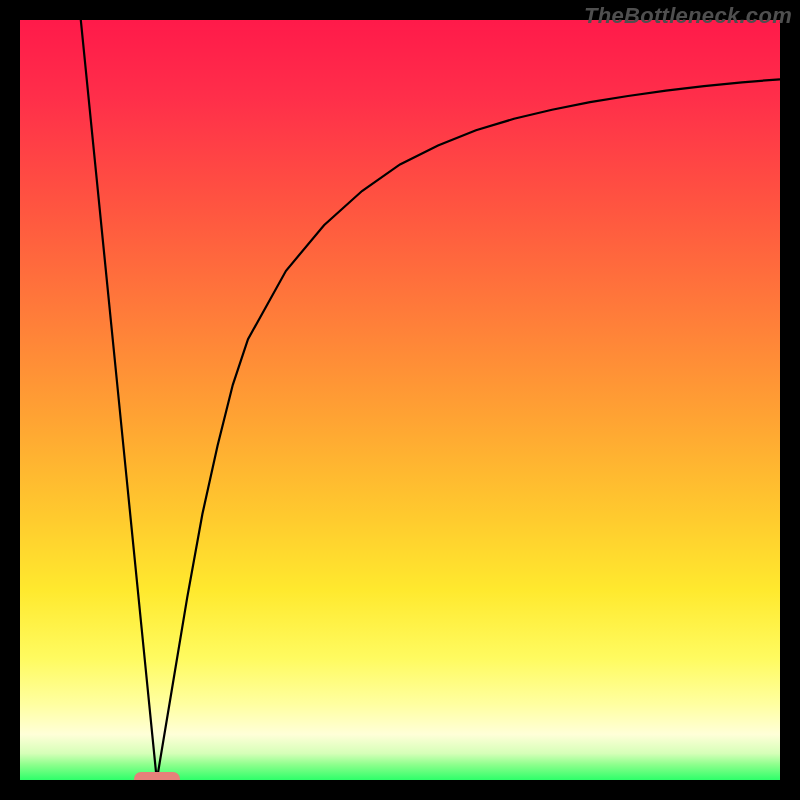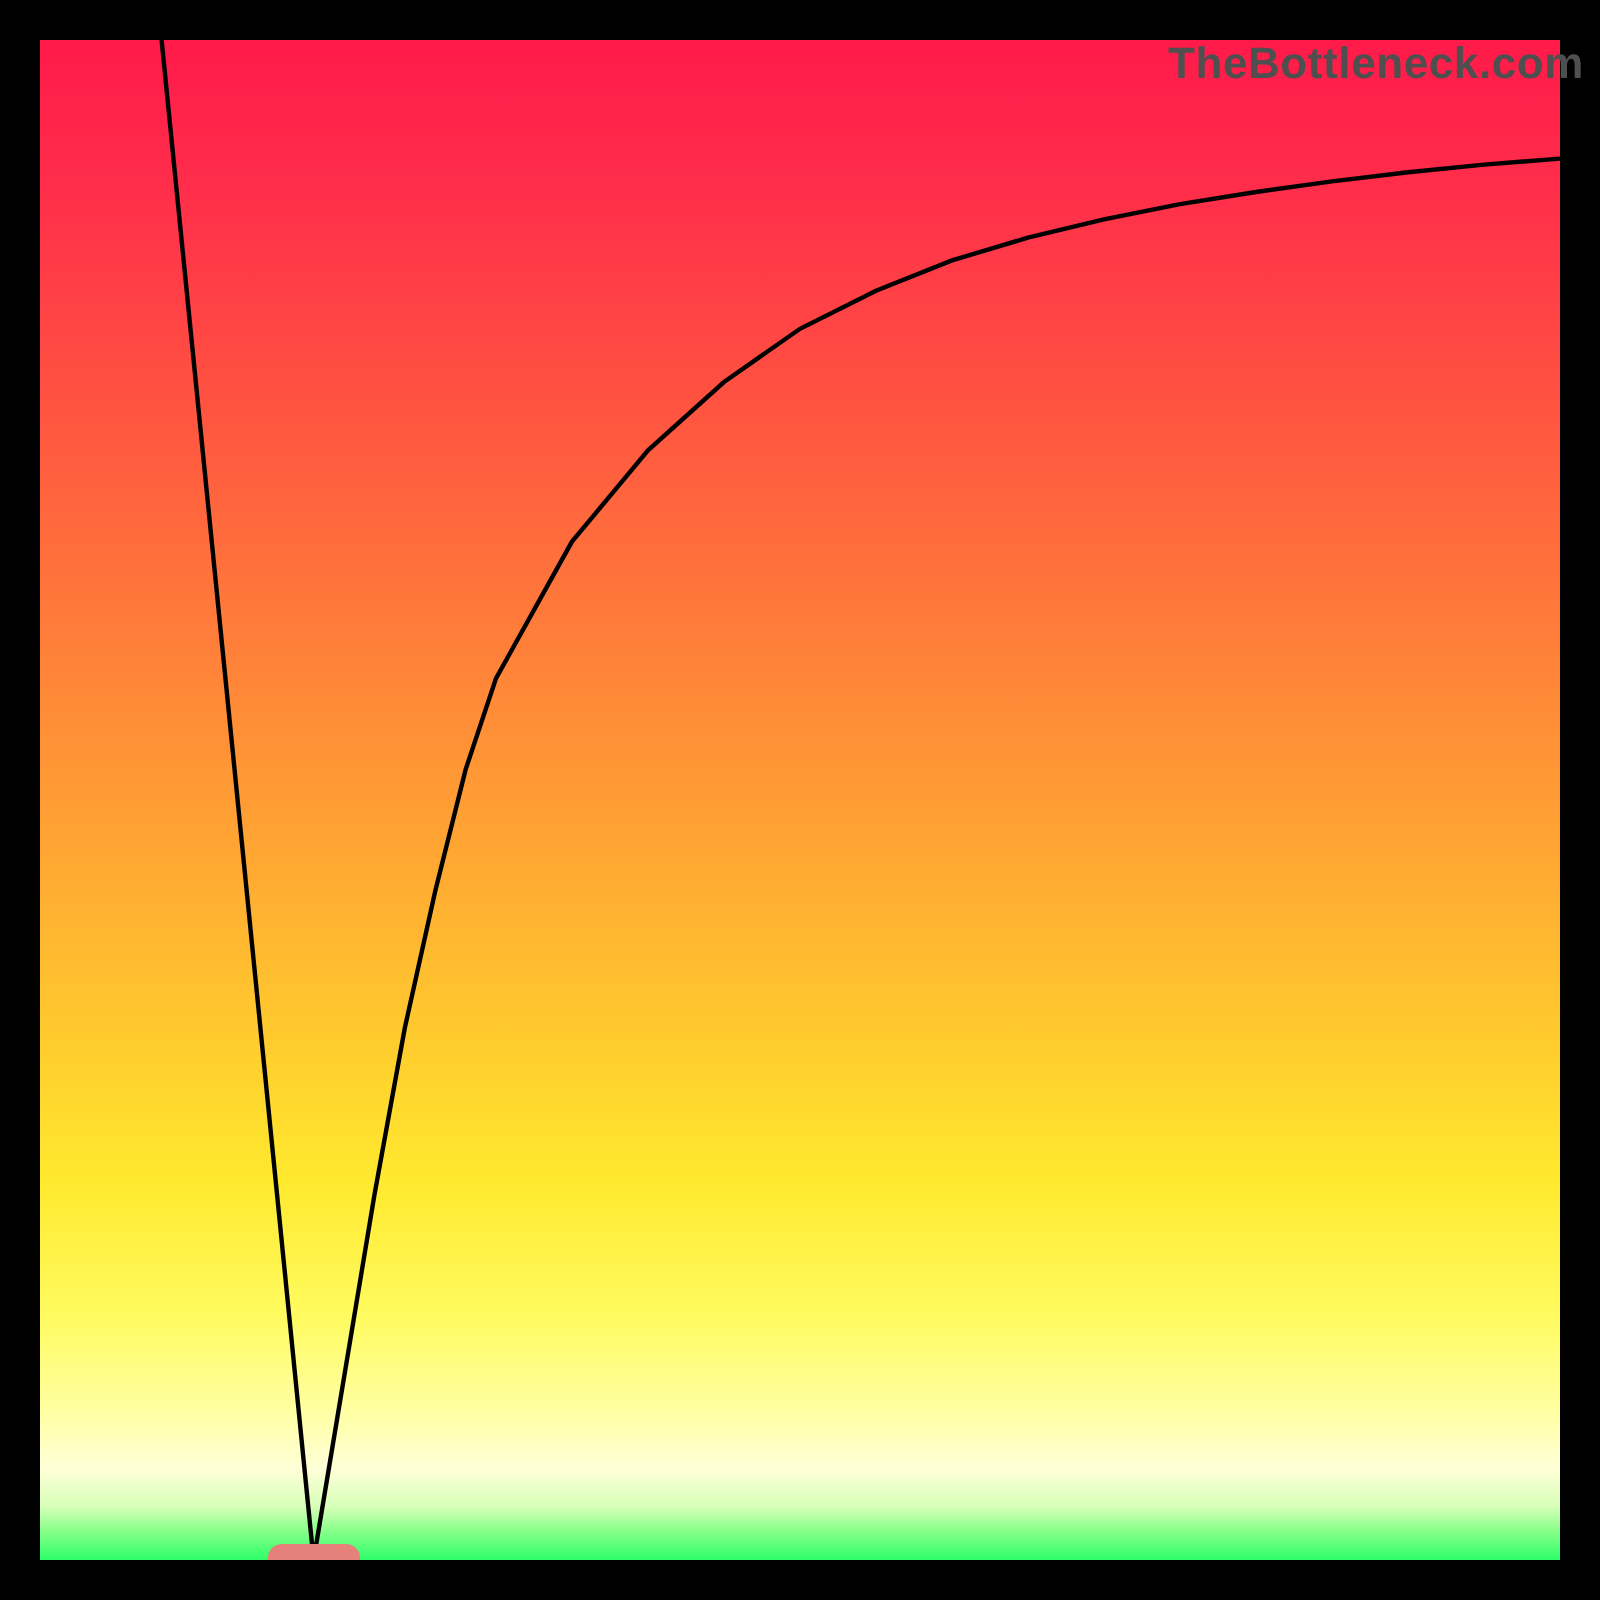--- a/index.html
+++ b/index.html
@@ -51,26 +51,27 @@
   }
   .curves {
     position: absolute;
     left: 0;
     top: 0;
     width: 100%;
     height: 100%;
   }
   .watermark {
     position: absolute;
-    top: 19px;
+    top: 3px;
     right: 8px;
     font-size: 22px;
     font-weight: 600;
     color: #4f4f4f;
     letter-spacing: 0.3px;
+    font-style: italic;
   }
   .marker {
     position: absolute;
     width: 46px;
     height: 14px;
     background: #e6807a;
     border-radius: 7px;
   }
 </style>
 </head>

